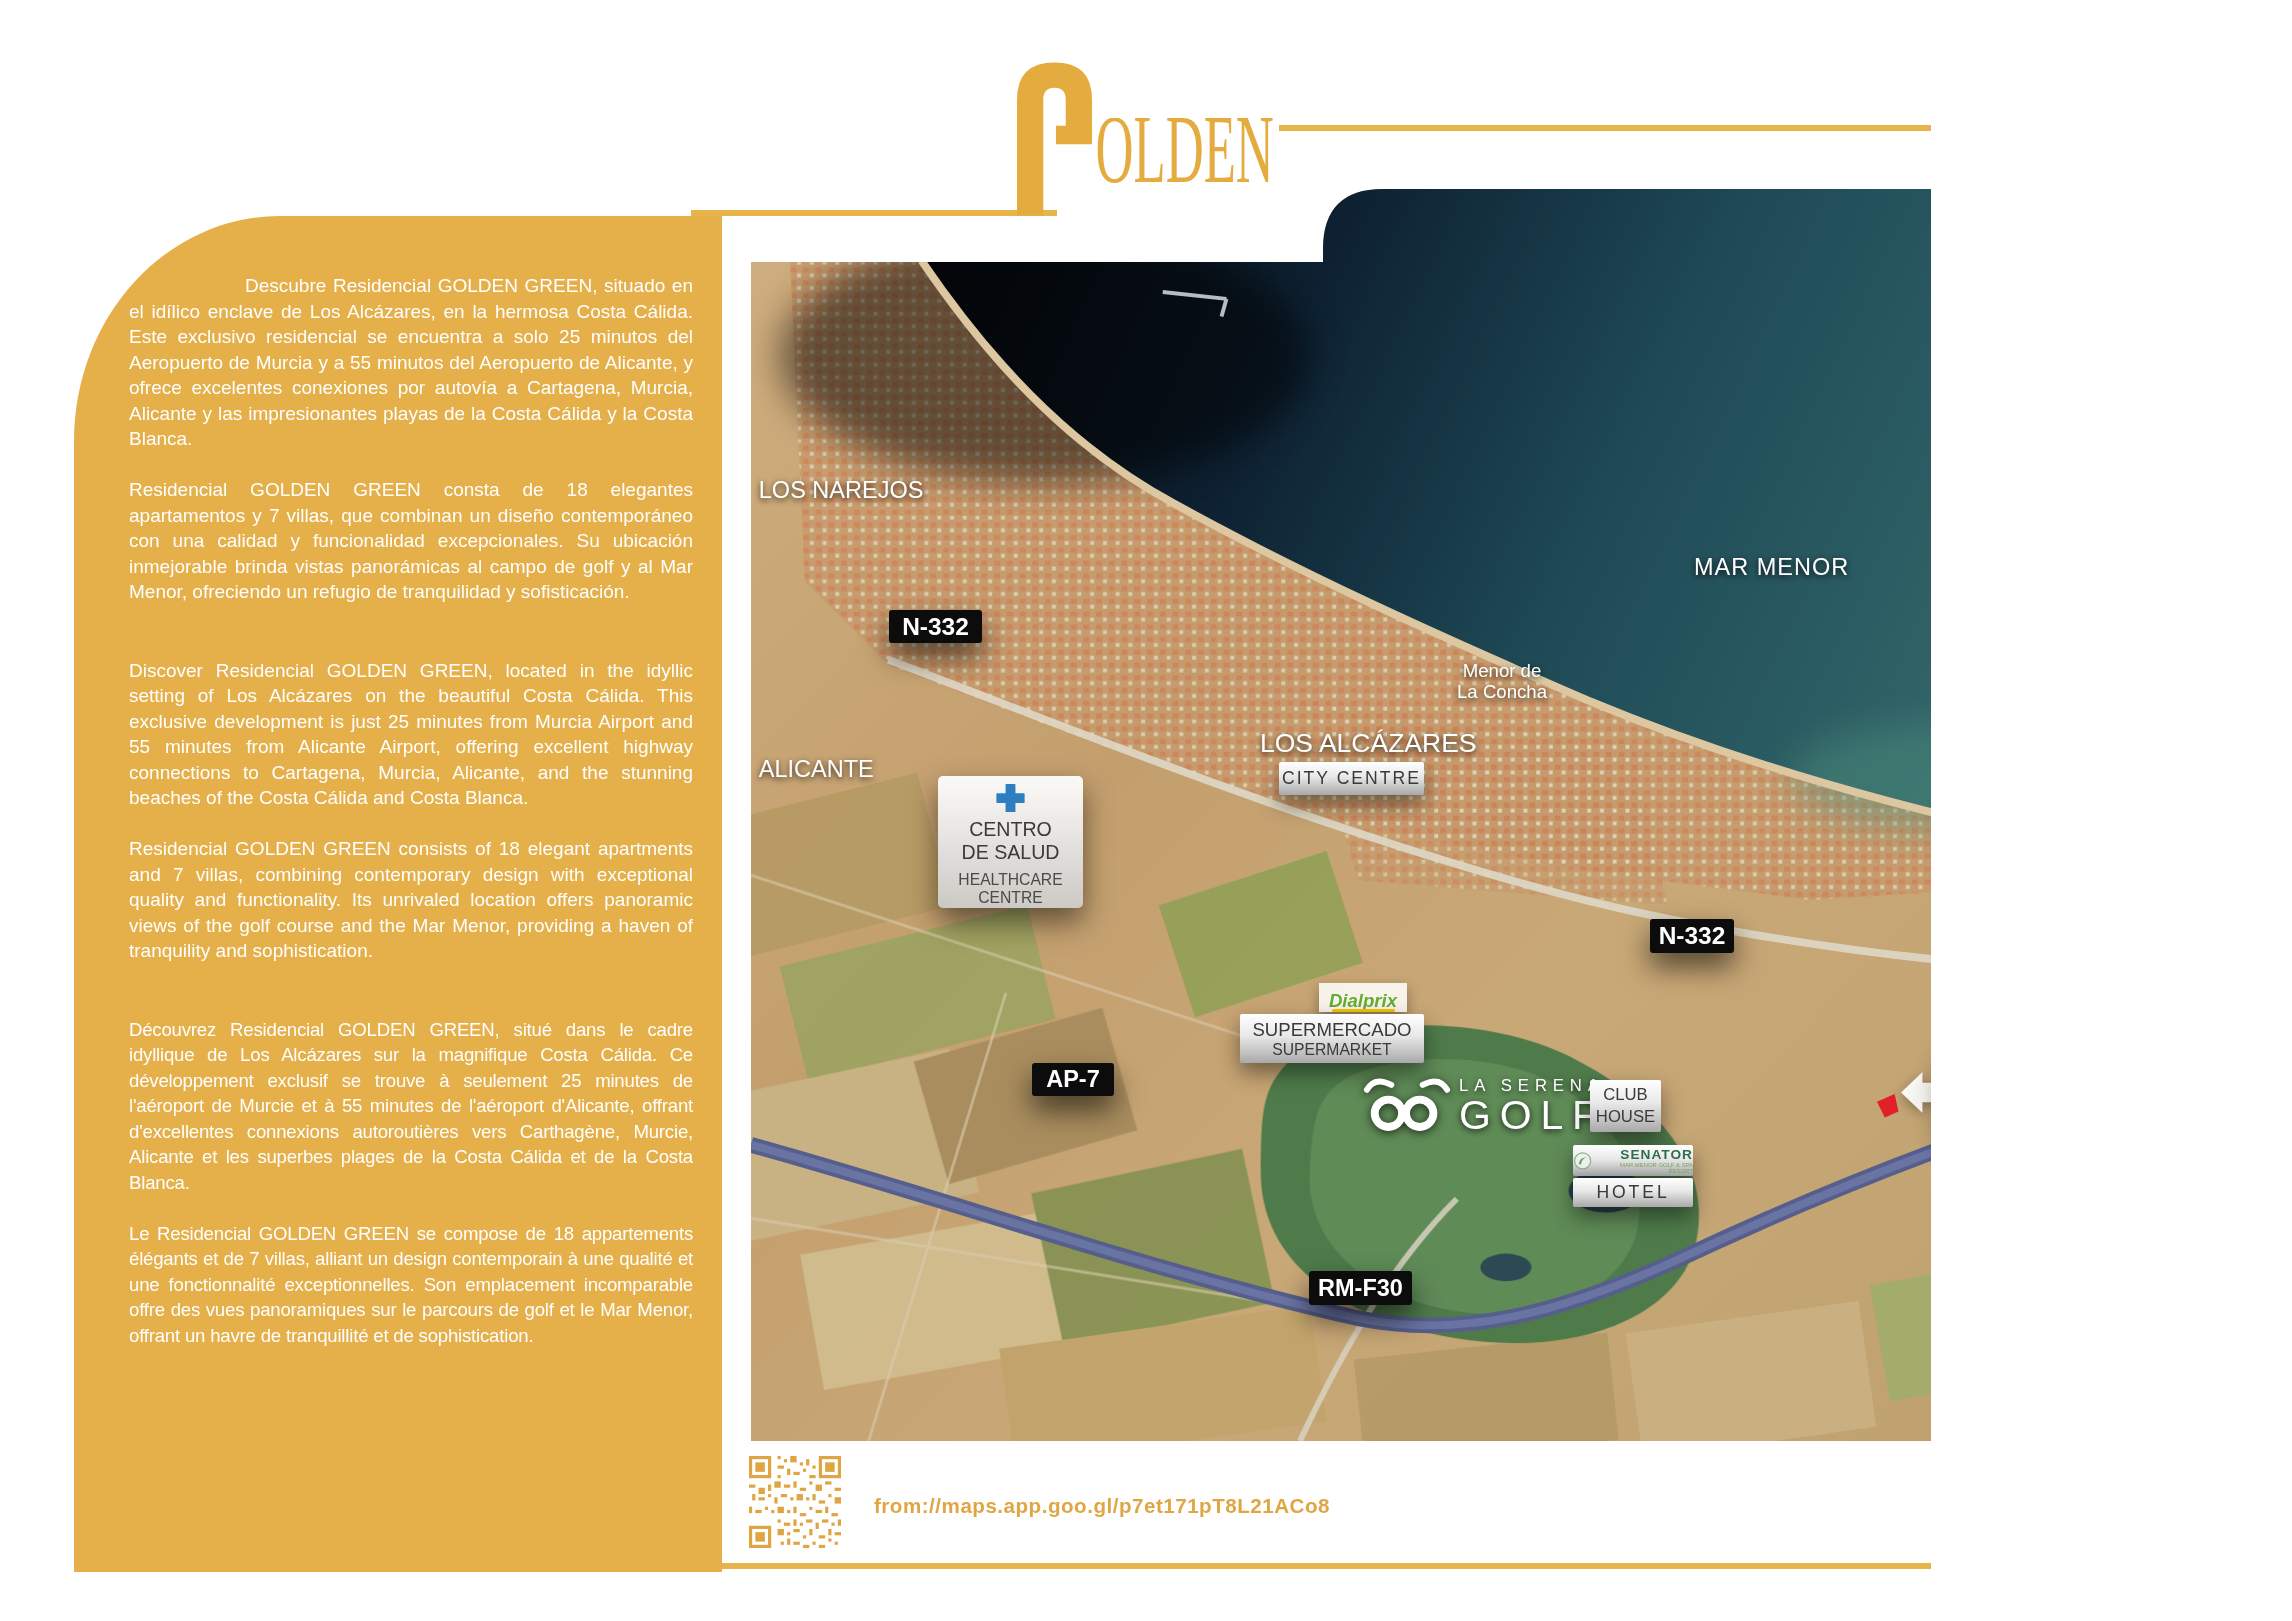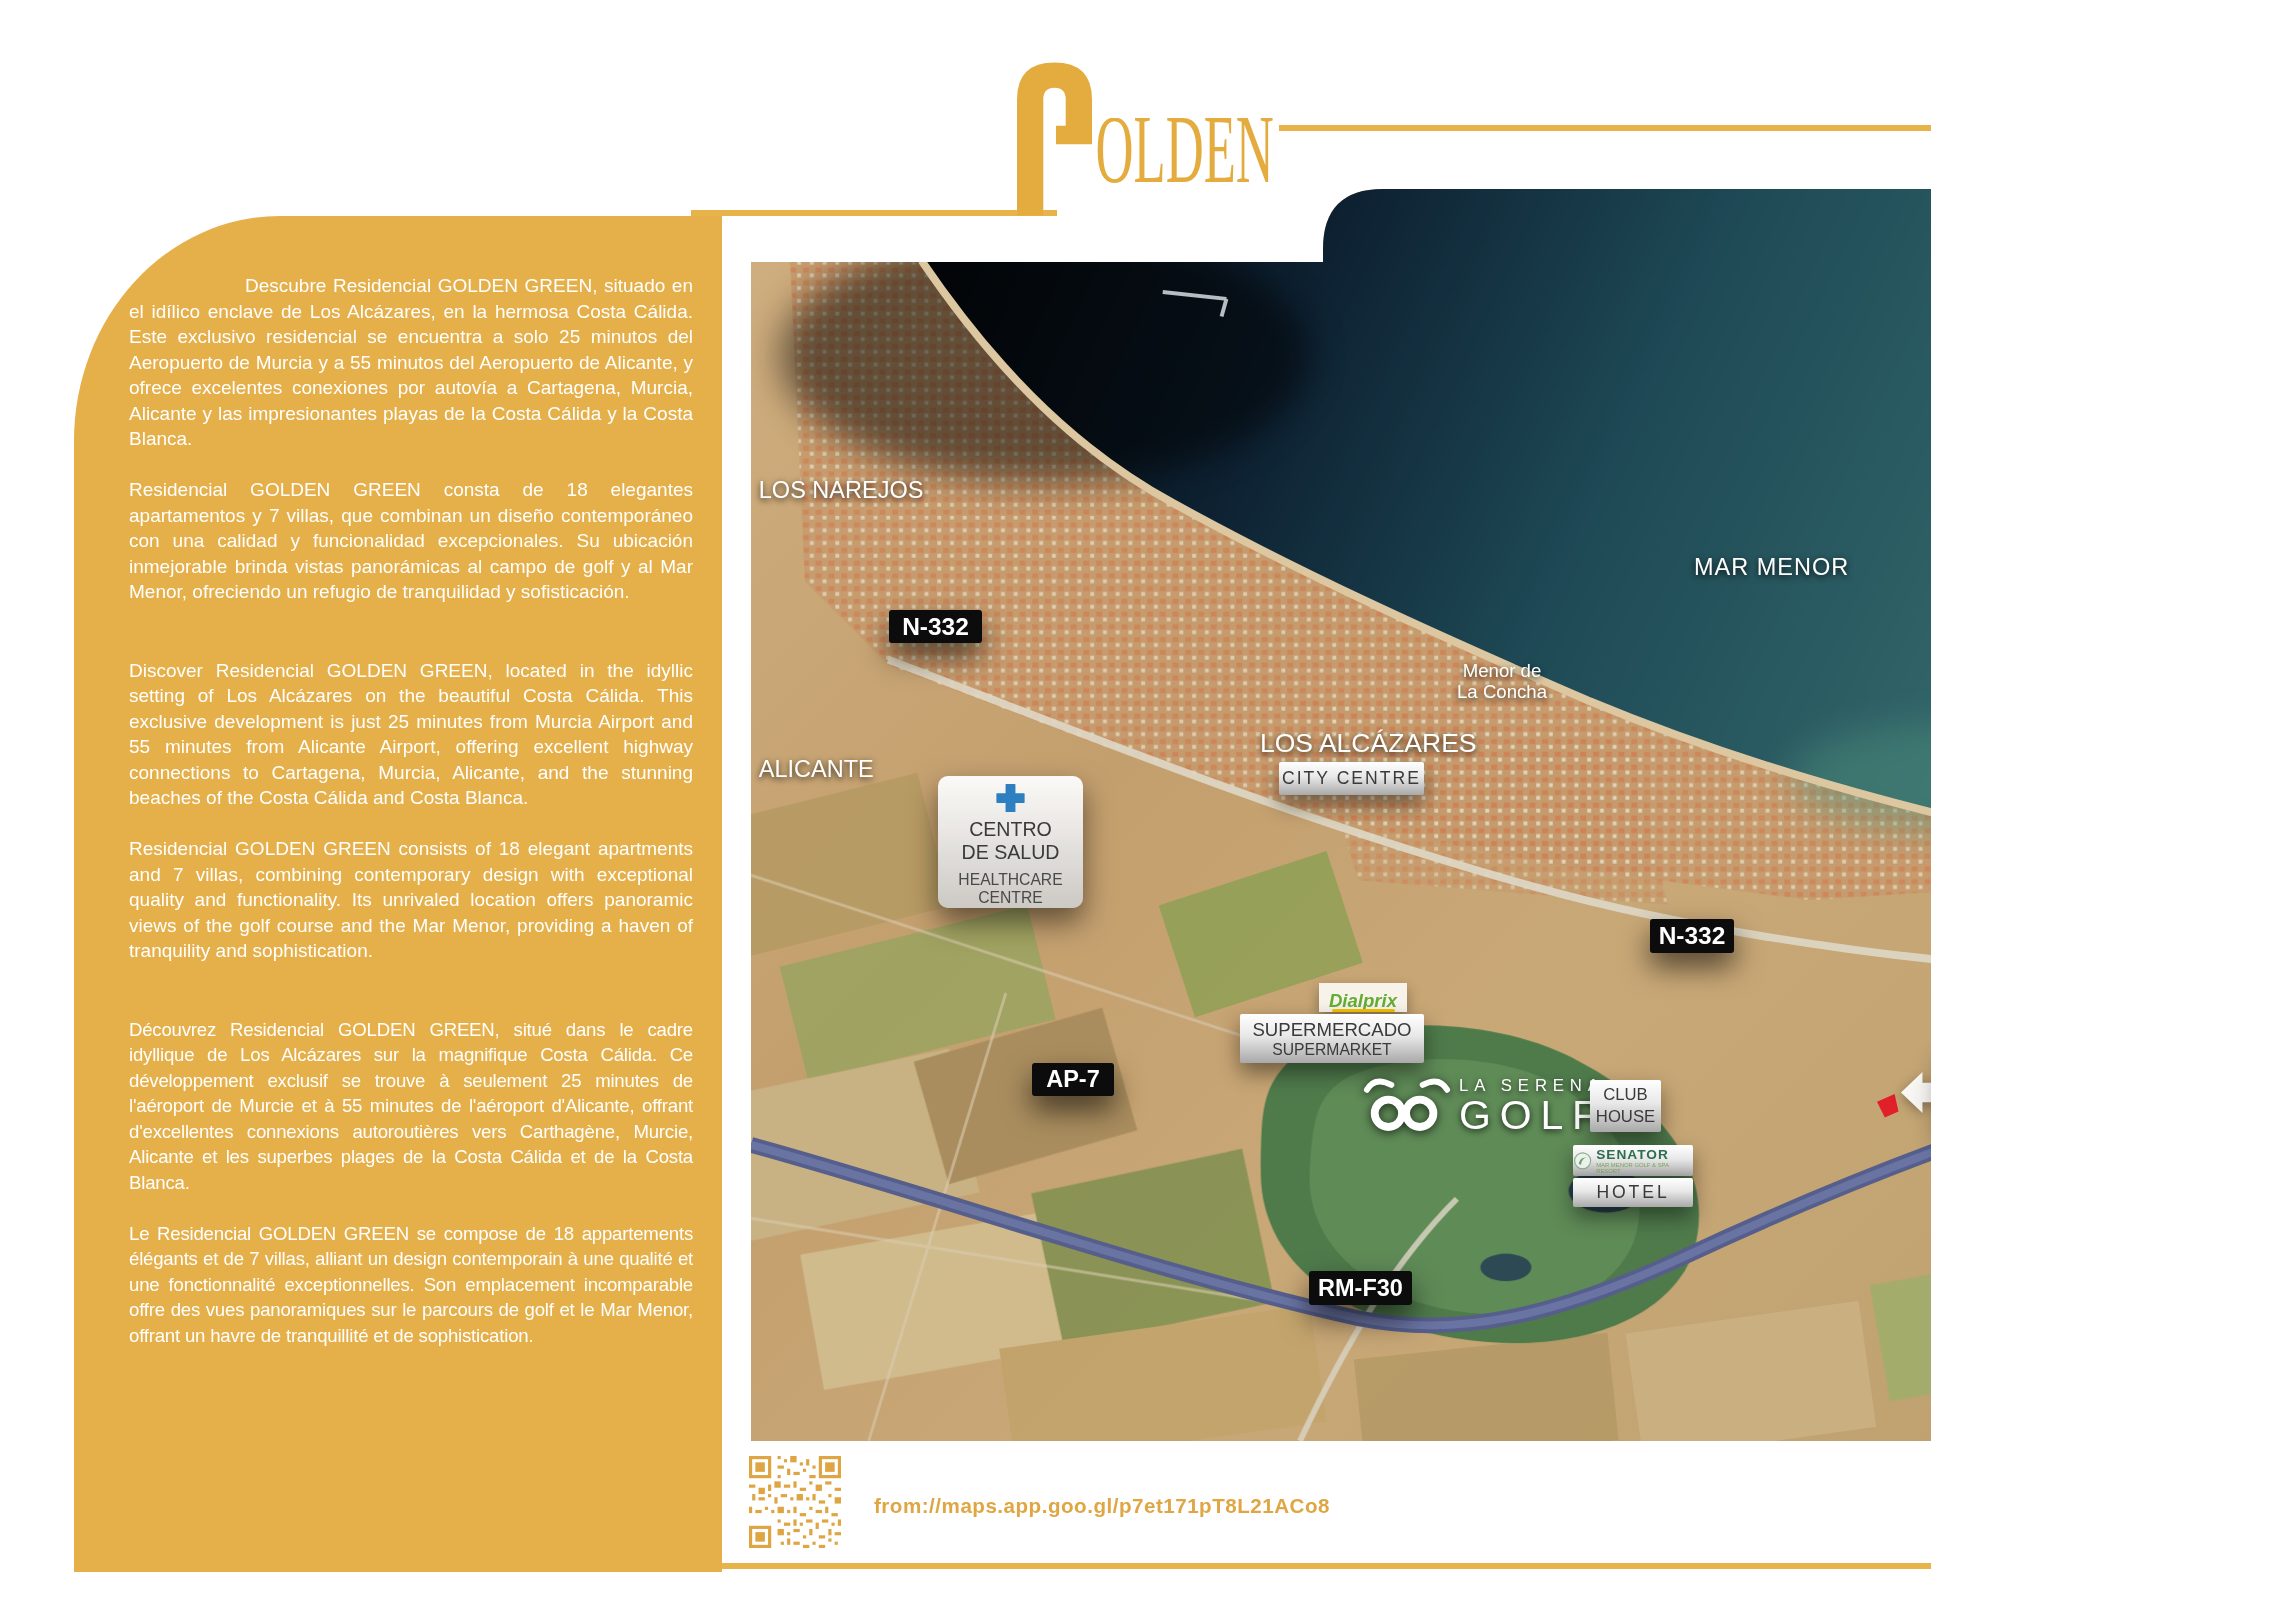--- a/index.html
+++ b/index.html
@@ -31,27 +31,27 @@
   #map-art{position:absolute;left:0;top:0;}
 
   .place{position:absolute;color:#fff;text-shadow:0 2px 5.9px rgba(0,0,0,.85);white-space:nowrap;}
   .place.small{font-size:18.6px;line-height:20.6px;text-align:center;}
 
   .road-badge{position:absolute;background:#0c0c0c;color:#fff;font-weight:bold;
               display:flex;align-items:center;justify-content:center;
               border-radius:2.9px;box-shadow:0 13.7px 29px rgba(0,0,0,.6);}
   .plaque{position:absolute;background:linear-gradient(180deg,#ffffff 0%,#e8e8e8 45%,#a9a9a9 100%);
           color:#3a3a3a;display:flex;flex-direction:column;align-items:center;justify-content:center;
-          box-shadow:0 9.8px 21.6px rgba(0,0,0,.45);border-radius:2px;text-align:left;}
+          box-shadow:0 9.8px 21.6px rgba(0,0,0,.45);border-radius:2px;text-align:right;}
 
   
   #healthcare{position:absolute;left:187px;top:587px;width:145px;height:132px;
               background:linear-gradient(180deg,rgba(255,255,255,.95),rgba(205,205,205,.92));
               box-shadow:0 13.7px 29px rgba(0,0,0,.5);display:flex;flex-direction:column;
-              align-items:center;border-radius:10px;}
+              align-items:center;border-radius:5px;}
   #healthcare .t1{font-size:19.6px;color:#3a3a3a;line-height:23.5px;}
   #healthcare .t2{font-size:15.7px;color:#4a4a4a;line-height:18.6px;}
 
   
   #dialprix{position:absolute;left:536px;top:794px;width:88px;height:29px;
             background:rgba(255,255,255,.85);display:flex;flex-direction:column;
             align-items:center;justify-content:flex-end;box-shadow:0 5.9px 13.7px rgba(0,0,0,.35);margin-left:32px;}
   #dialprix .brand{color:#64ad33;font-weight:bold;font-size:18.6px;line-height:17.6px;font-style:italic;}
   #dialprix .swoosh{width:63px;height:2.9px;background:#f2c200;border-radius:2px;}
 

